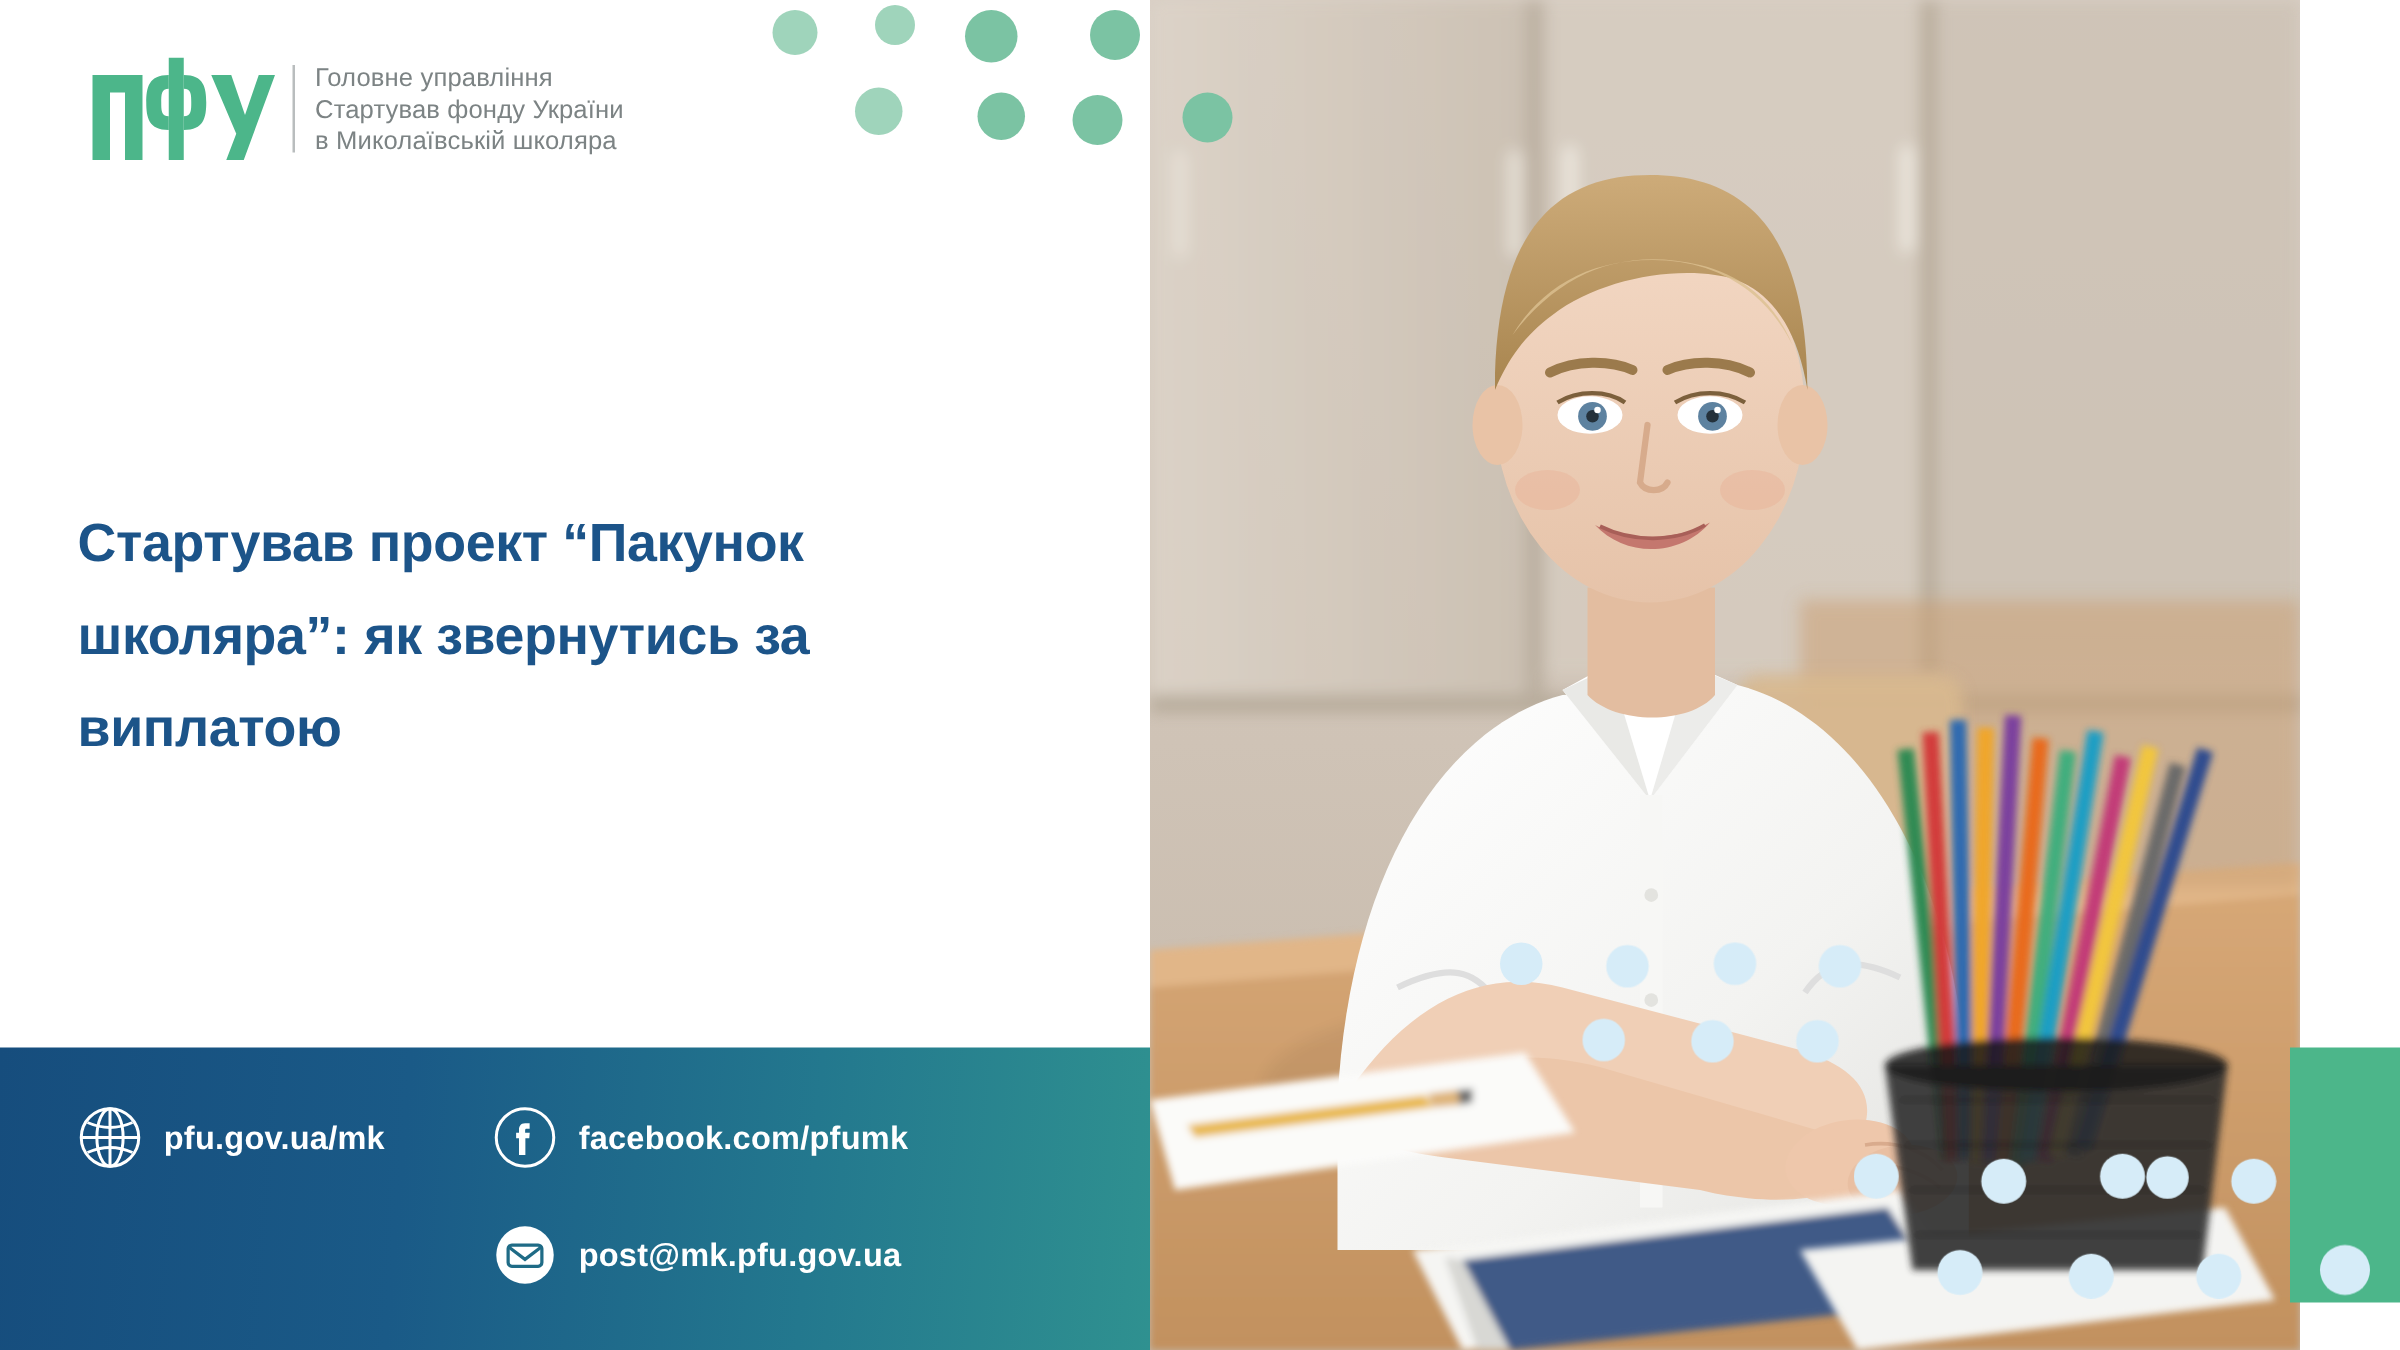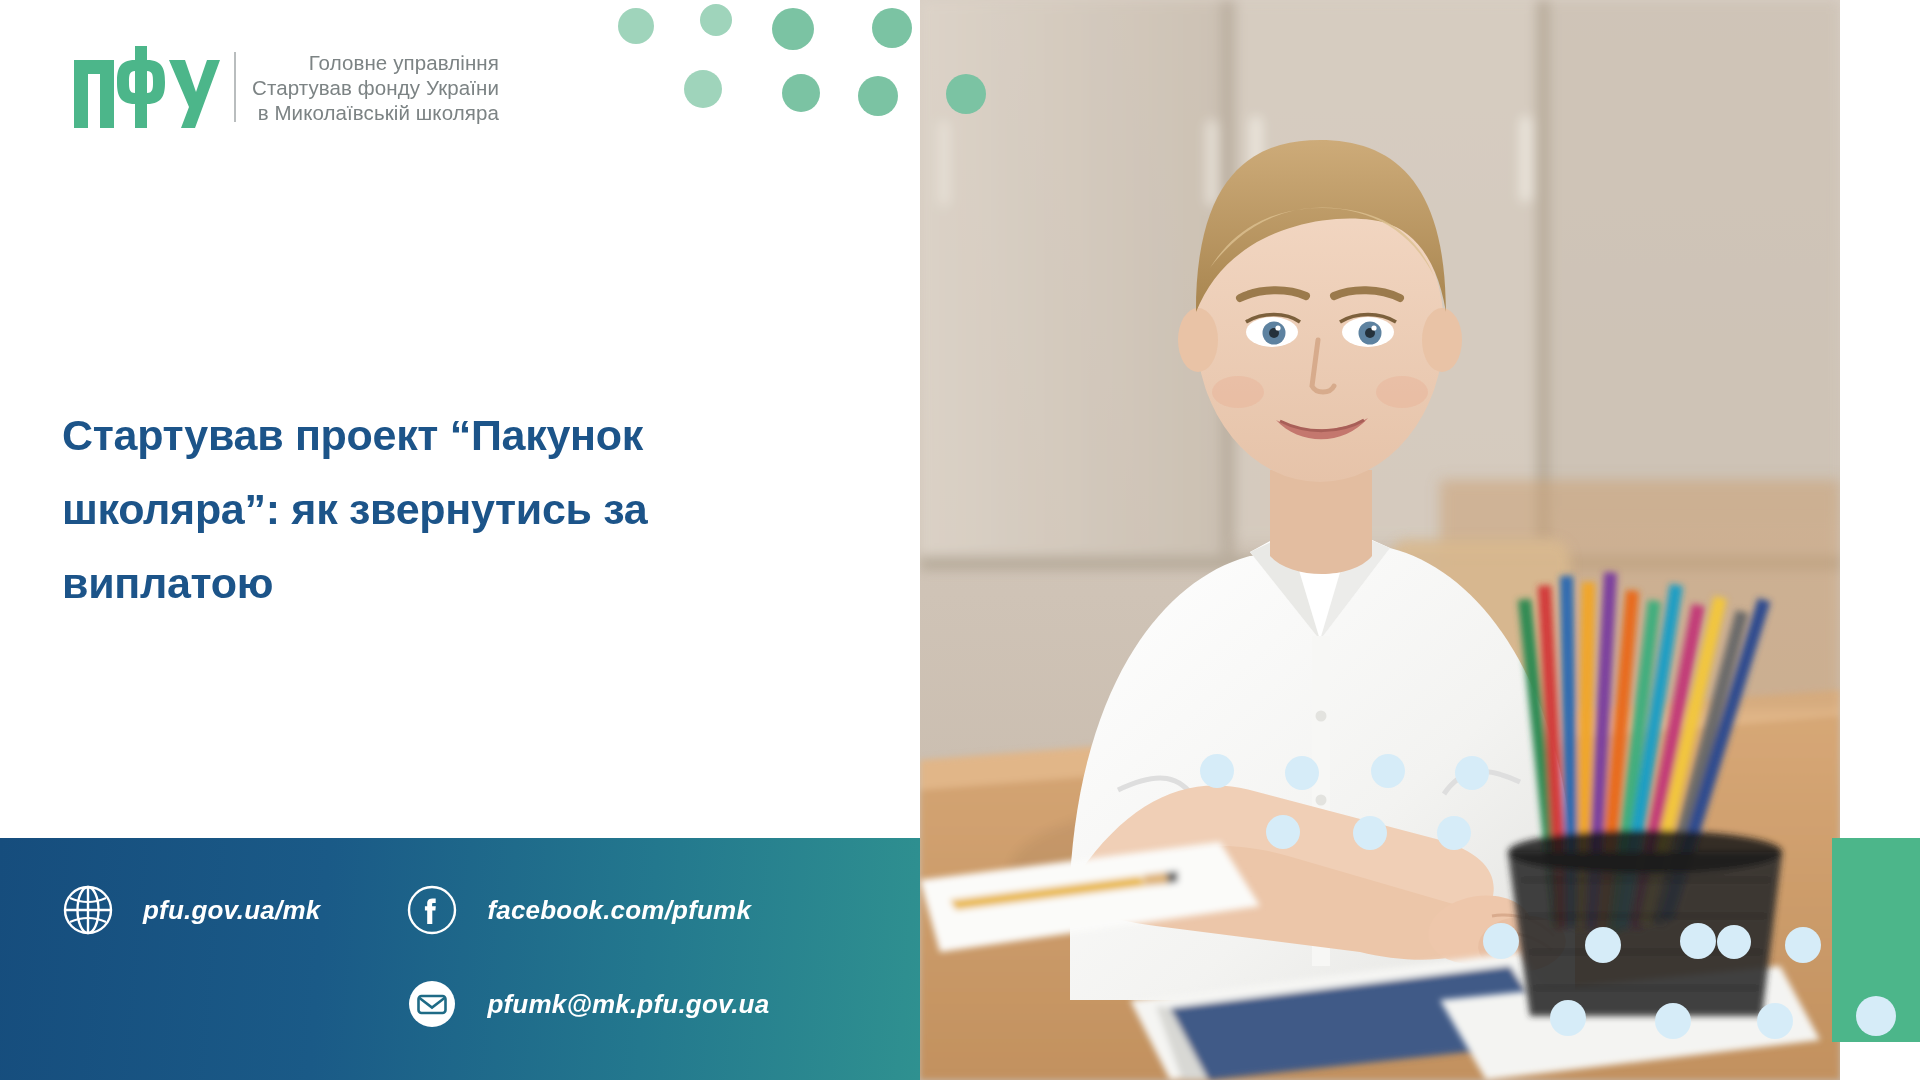--- a/index.html
+++ b/index.html
@@ -26,21 +26,21 @@
     width:920px; height:1080px;
     overflow:hidden;
     background:#cfc4b8;
   }
   .photo-svg { display:block; width:100%; height:100%; }
 
   
   .logo-block {
     position:absolute;
     left:72px; top:46px;
-    display:flex; align-items:stretch; gap:0;text-align:right;
+    display:flex; align-items:stretch; gap:0;
   }
   .logo-mark { width:148px; height:82px; display:block; }
   .logo-divider {
     width:2px;
     background:#b9bdbe;
     margin:6px 16px 6px 14px;
   }
   .logo-text {
     display:flex; flex-direction:column; justify-content:center;
     color:#7c8384;
@@ -81,21 +81,21 @@
     left:0; top:838px;
     width:920px; height:242px;
     background:linear-gradient(95deg,#164d7d 0%,#1a5a87 35%,#23788e 70%,#2f9190 100%);
     display:flex;
     align-items:flex-start;
     padding:46px 0 0 62px;
   }
   .footer-col { display:flex; flex-direction:column; gap:42px; }
   .footer-col.col-2 { margin-left:86px; }
 
-  .footer-row { display:flex; align-items:center; gap:29px;font-style:italic; }
+  .footer-row { display:flex; align-items:center; gap:17px; }
   .footer-icon { width:52px; height:52px; flex:0 0 52px; display:block; }
   .footer-label {
     color:#ffffff;
     font-size:26px;
     font-weight:bold;
     letter-spacing:0.2px;
     white-space:nowrap;
   }
 </style>
 </head>
@@ -351,19 +351,19 @@
         </svg>
         <span class="footer-label">facebook.com/pfumk</span>
       </div>
 
       <div class="footer-row">
         <svg class="footer-icon" viewBox="0 0 52 52">
           <circle cx="26" cy="26" r="23" fill="#fff"></circle>
           <rect x="12.5" y="18" width="27" height="17" rx="3" fill="none" stroke="#1f6b86" stroke-width="2.6"></rect>
           <path d="M13.5 20 L26 29.5 L38.5 20" fill="none" stroke="#1f6b86" stroke-width="2.6" stroke-linecap="round"></path>
         </svg>
-        <span class="footer-label">pfumk@mk.pfu.gov.ua</span>
+        <span class="footer-label">post@mk.pfu.gov.ua</span>
       </div>
 
     </div>
   </div>
 
 </div>
 
 </body></html>

